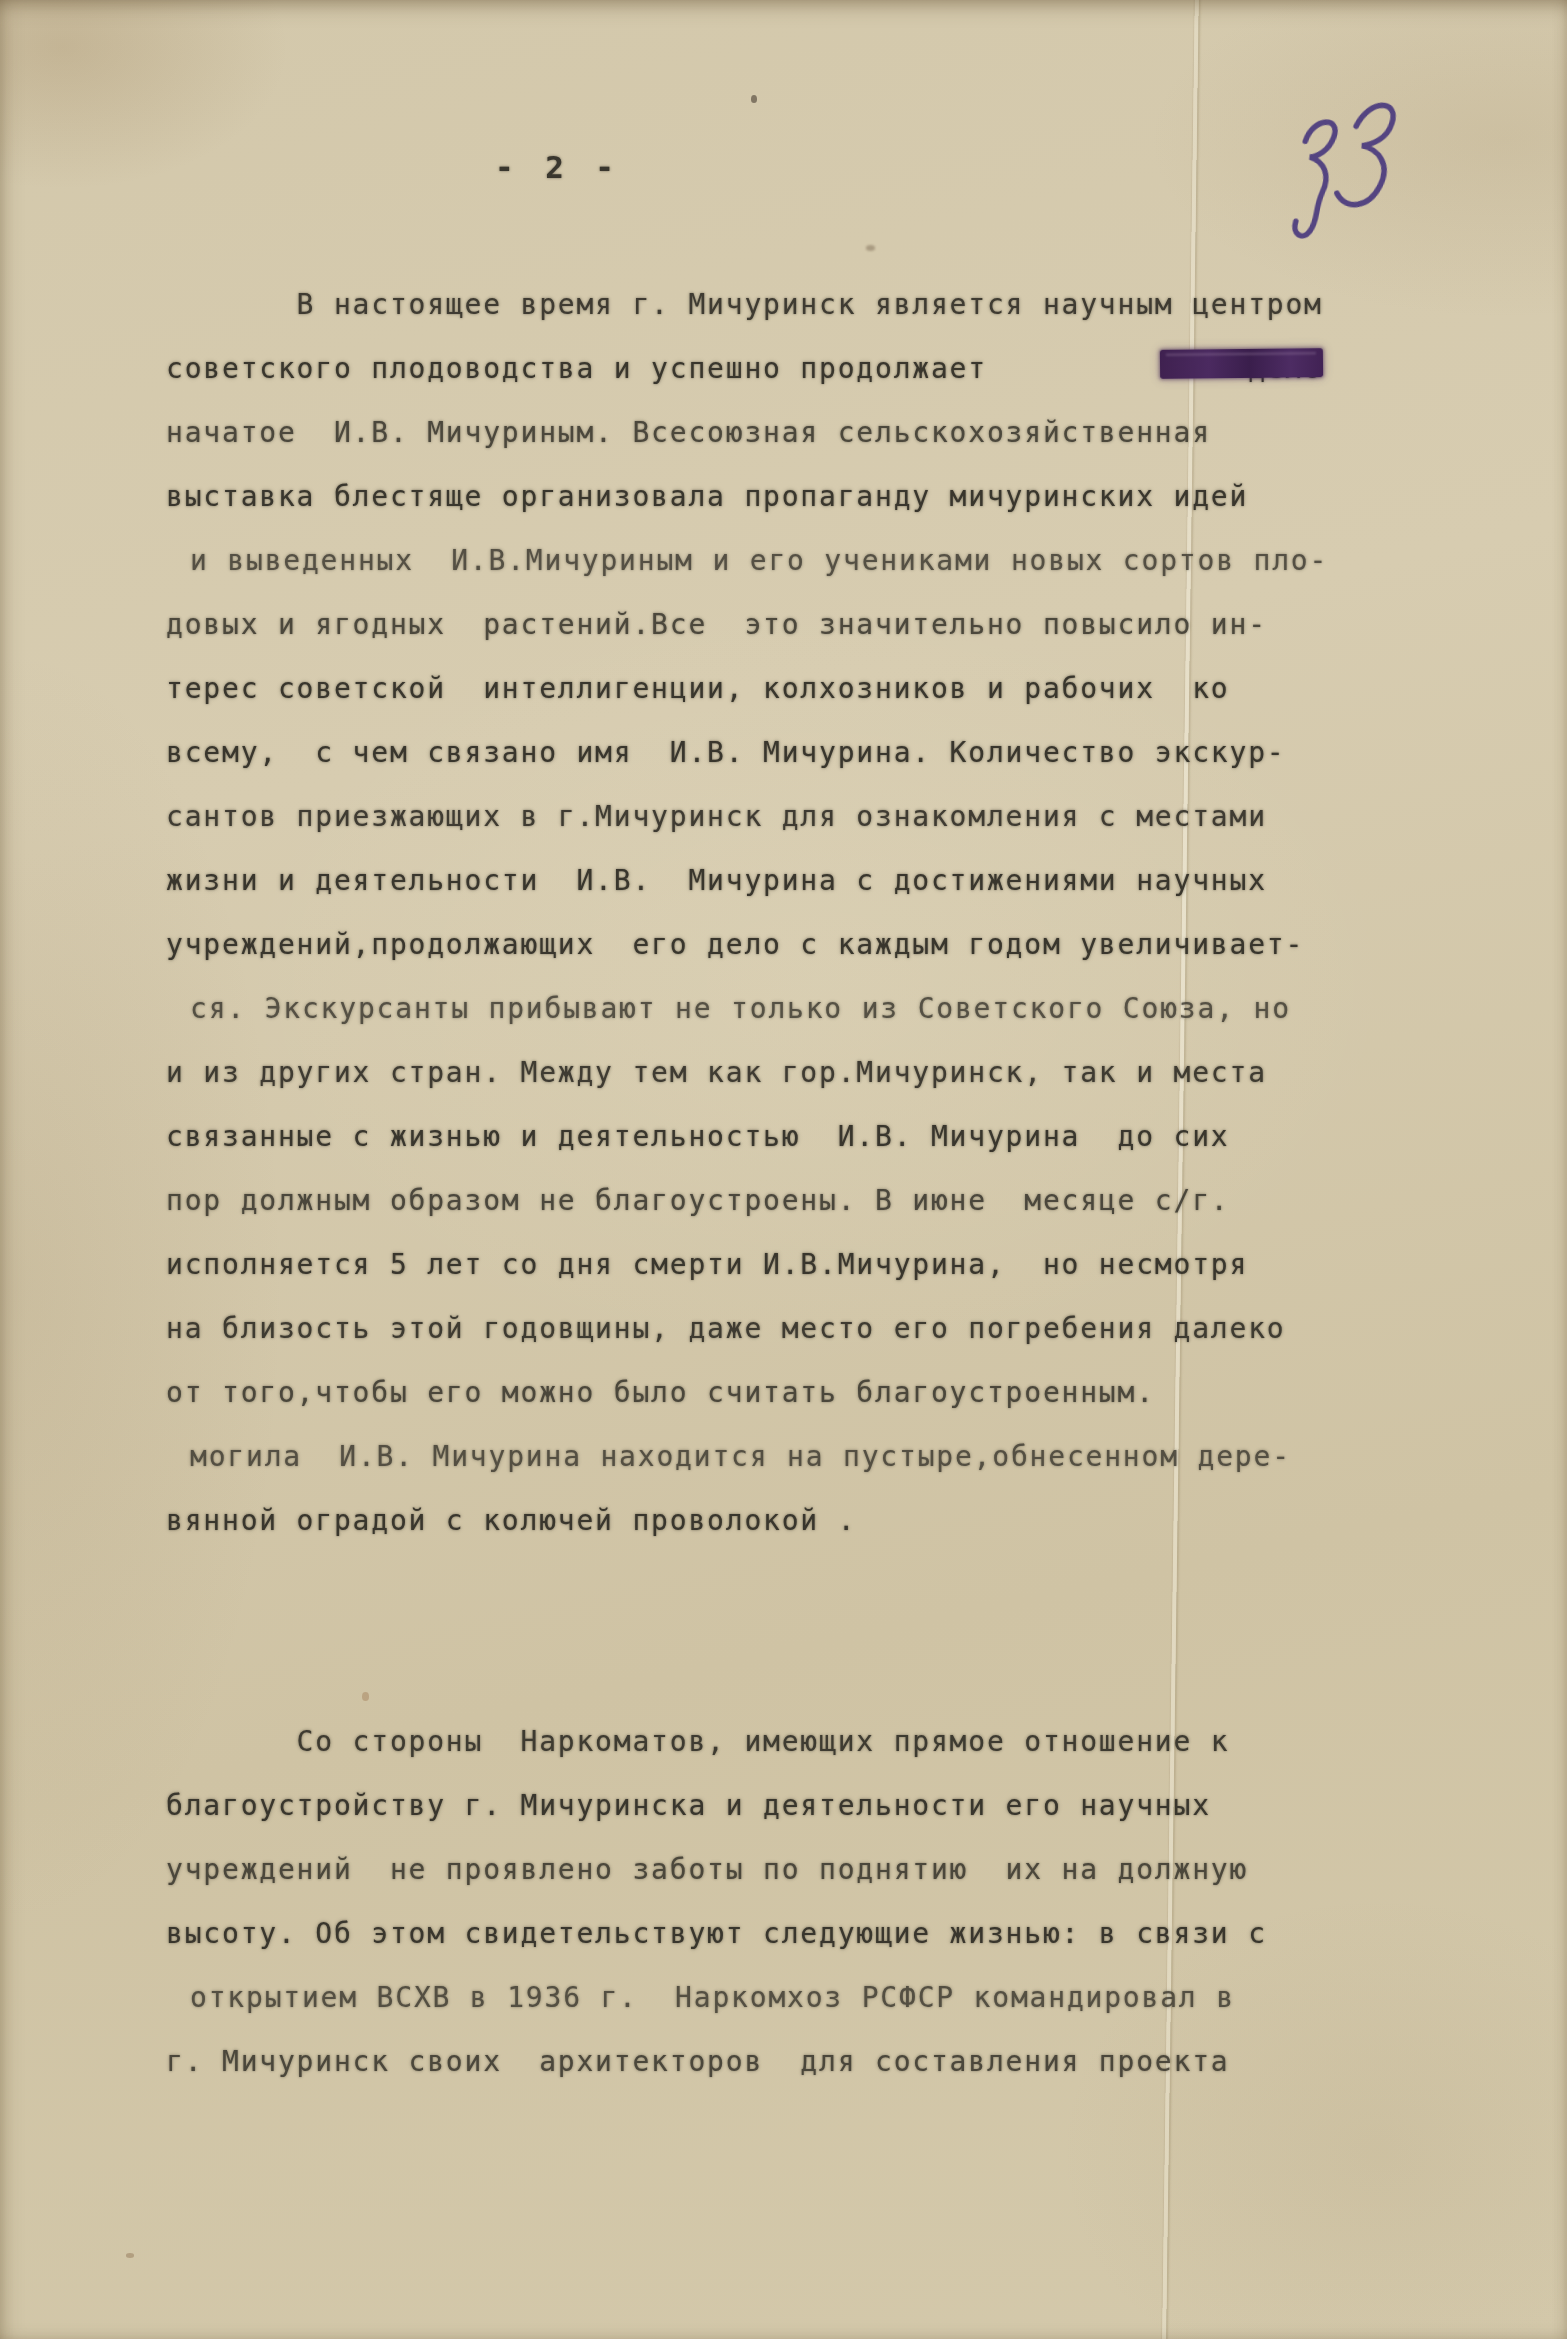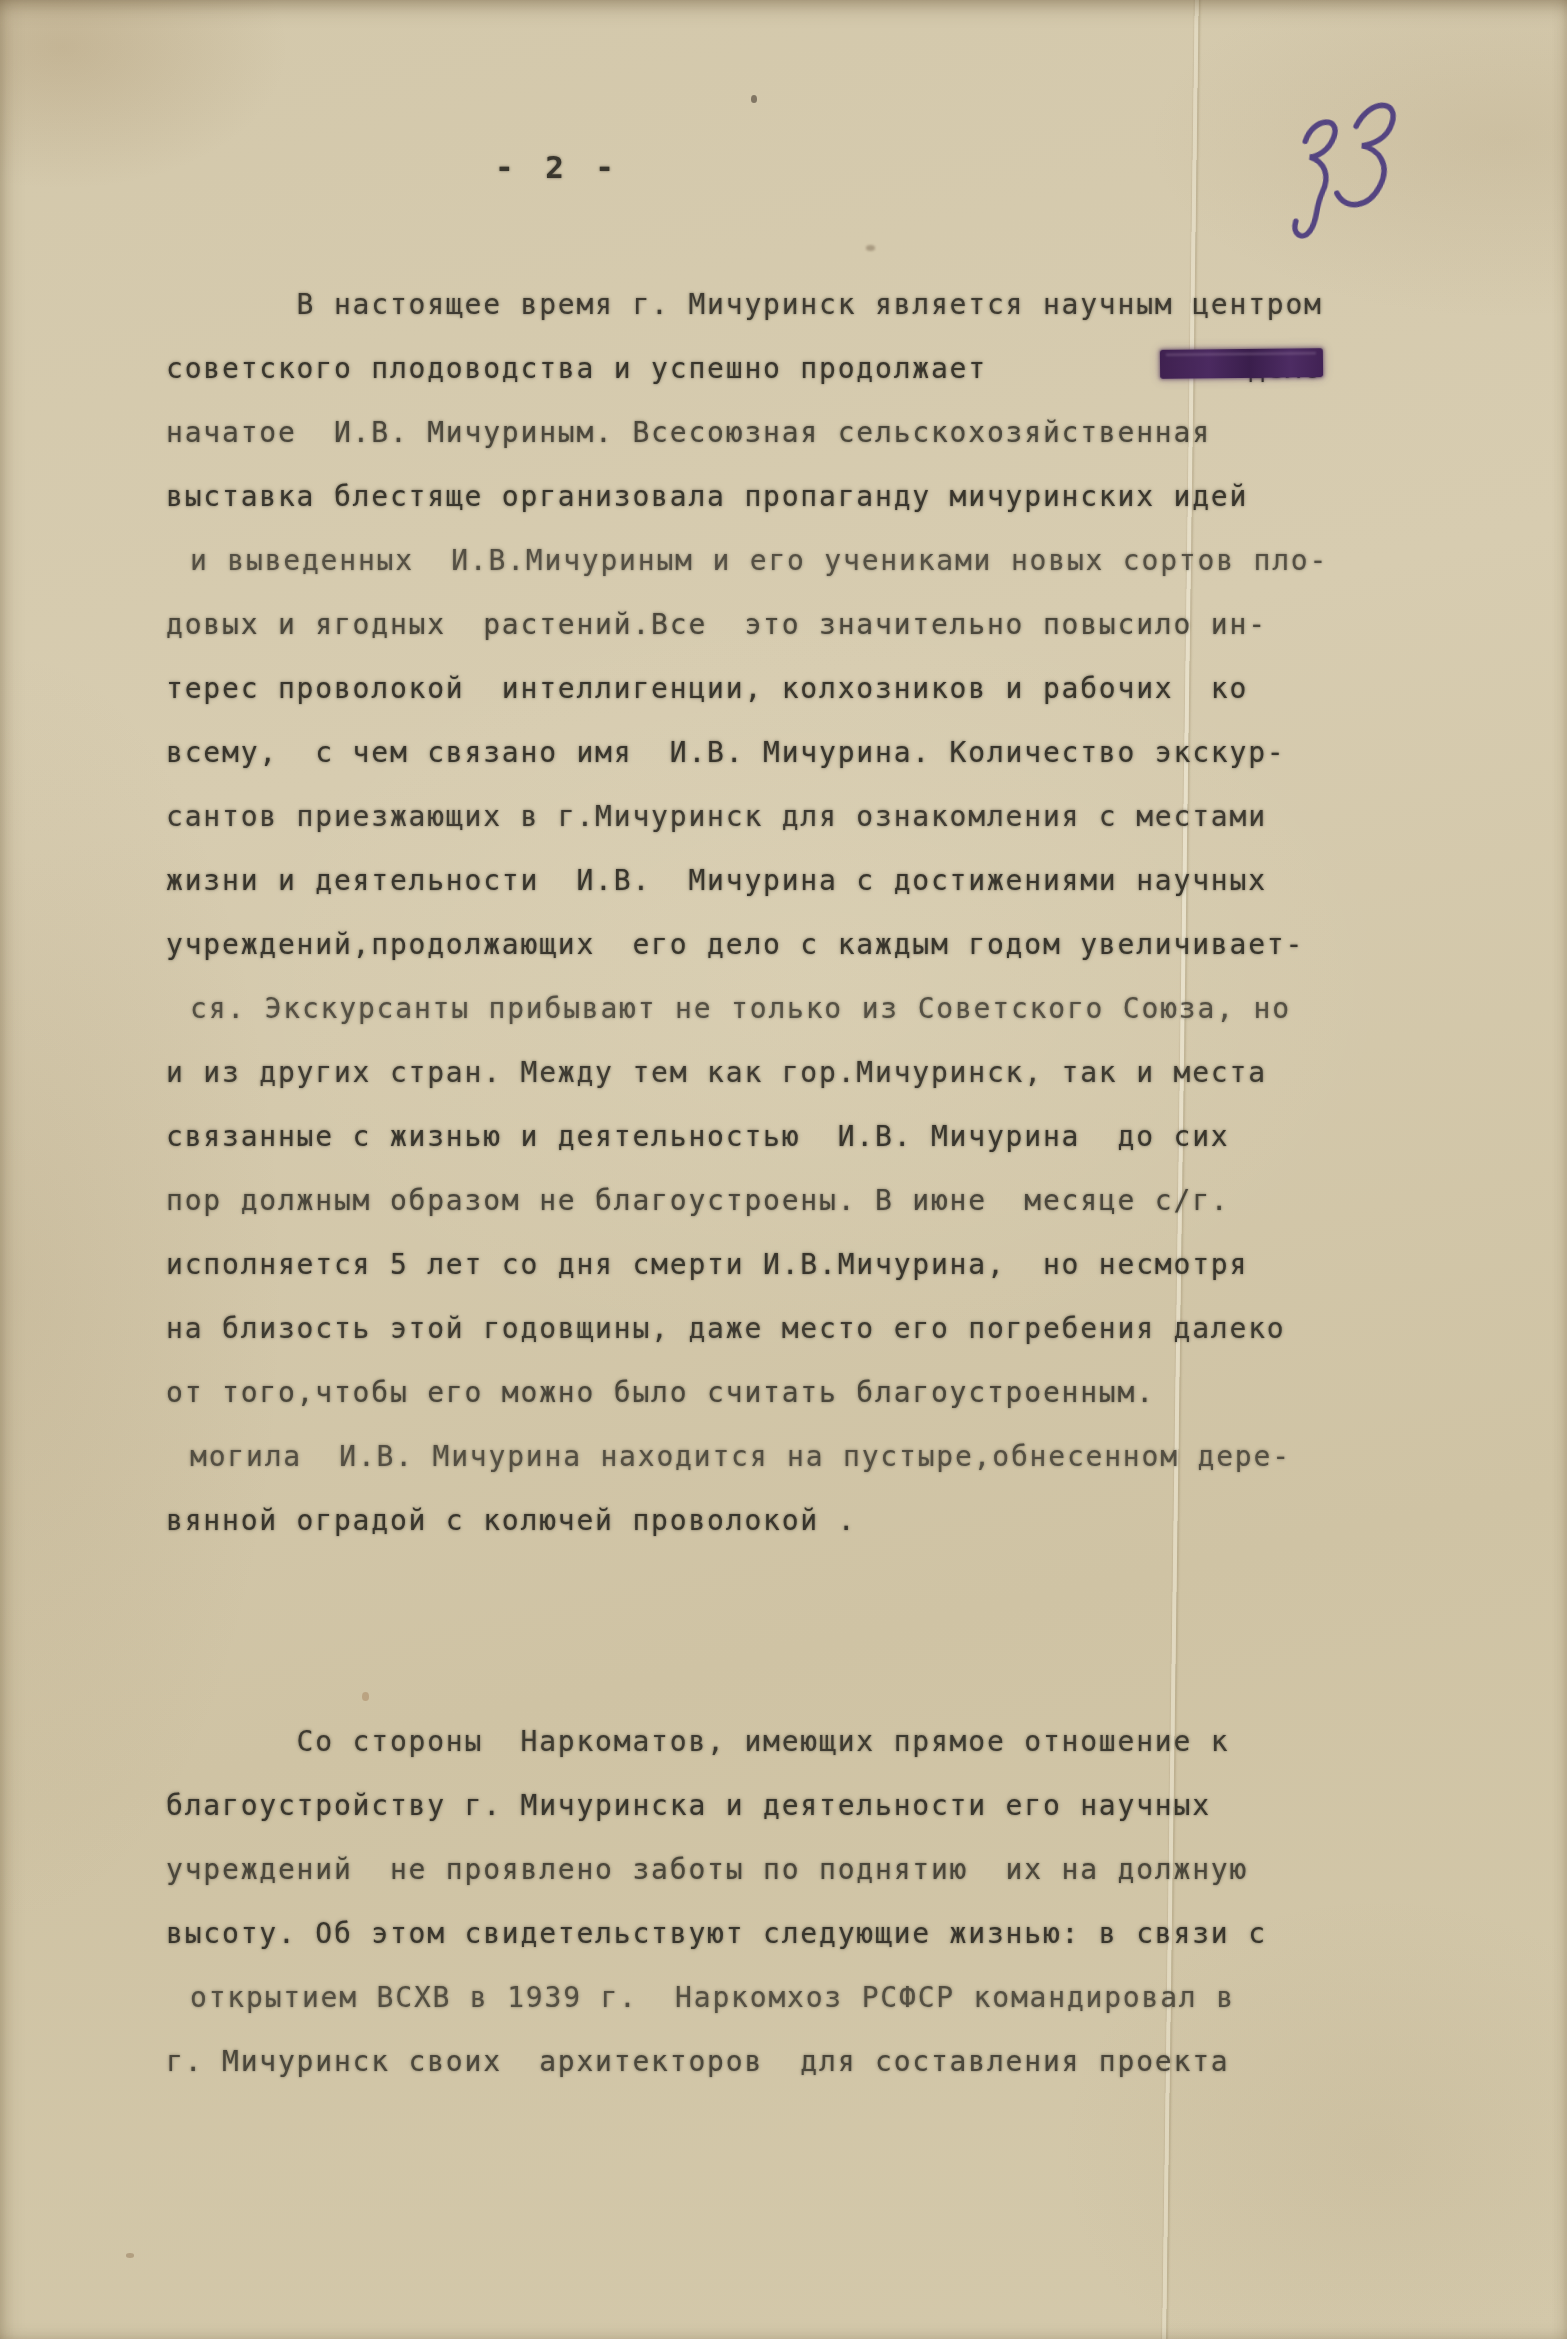--- a/index.html
+++ b/index.html
@@ -96,21 +96,21 @@
     </svg>
   </div>
 
   <div class="typed-block" style="left:166px;top:273px">
       <div class="tline">       В настоящее время г. Мичуринск является научным центром</div>
       <div class="tline">советского плодоводства и успешно продолжает              дело</div>
       <div class="tline">начатое  И.В. Мичуриным. Всесоюзная сельскохозяйственная</div>
       <div class="tline">выставка блестяще организовала пропаганду мичуринских идей</div>
       <div class="tline">и выведенных  И.В.Мичуриным и его учениками новых сортов пло-</div>
       <div class="tline">довых и ягодных  растений.Все  это значительно повысило ин-</div>
-      <div class="tline">терес проволокой  интеллигенции, колхозников и рабочих  ко</div>
+      <div class="tline">терес советской  интеллигенции, колхозников и рабочих  ко</div>
       <div class="tline">всему,  с чем связано имя  И.В. Мичурина. Количество экскур-</div>
       <div class="tline">сантов приезжающих в г.Мичуринск для ознакомления с местами</div>
       <div class="tline">жизни и деятельности  И.В.  Мичурина с достижениями научных</div>
       <div class="tline">учреждений,продолжающих  его дело с каждым годом увеличивает-</div>
       <div class="tline">ся. Экскурсанты прибывают не только из Советского Союза, но</div>
       <div class="tline">и из других стран. Между тем как гор.Мичуринск, так и места</div>
       <div class="tline">связанные с жизнью и деятельностью  И.В. Мичурина  до сих</div>
       <div class="tline">пор должным образом не благоустроены. В июне  месяце с/г.</div>
       <div class="tline">исполняется 5 лет со дня смерти И.В.Мичурина,  но несмотря</div>
       <div class="tline">на близость этой годовщины, даже место его погребения далеко</div>
@@ -119,18 +119,18 @@
       <div class="tline">вянной оградой с колючей проволокой .</div>
     </div>
 
   <div class="redaction"></div>
 
   <div class="typed-block" style="left:166px;top:1710px">
       <div class="tline">       Со стороны  Наркоматов, имеющих прямое отношение к</div>
       <div class="tline">благоустройству г. Мичуринска и деятельности его научных</div>
       <div class="tline">учреждений  не проявлено заботы по поднятию  их на должную</div>
       <div class="tline">высоту. Об этом свидетельствуют следующие жизнью: в связи с</div>
-      <div class="tline">открытием ВСХВ в 1939 г.  Наркомхоз РСФСР командировал в</div>
+      <div class="tline">открытием ВСХВ в 1936 г.  Наркомхоз РСФСР командировал в</div>
       <div class="tline">г. Мичуринск своих  архитекторов  для составления проекта</div>
     </div>
 
 </div>
 
 
 </body></html>

